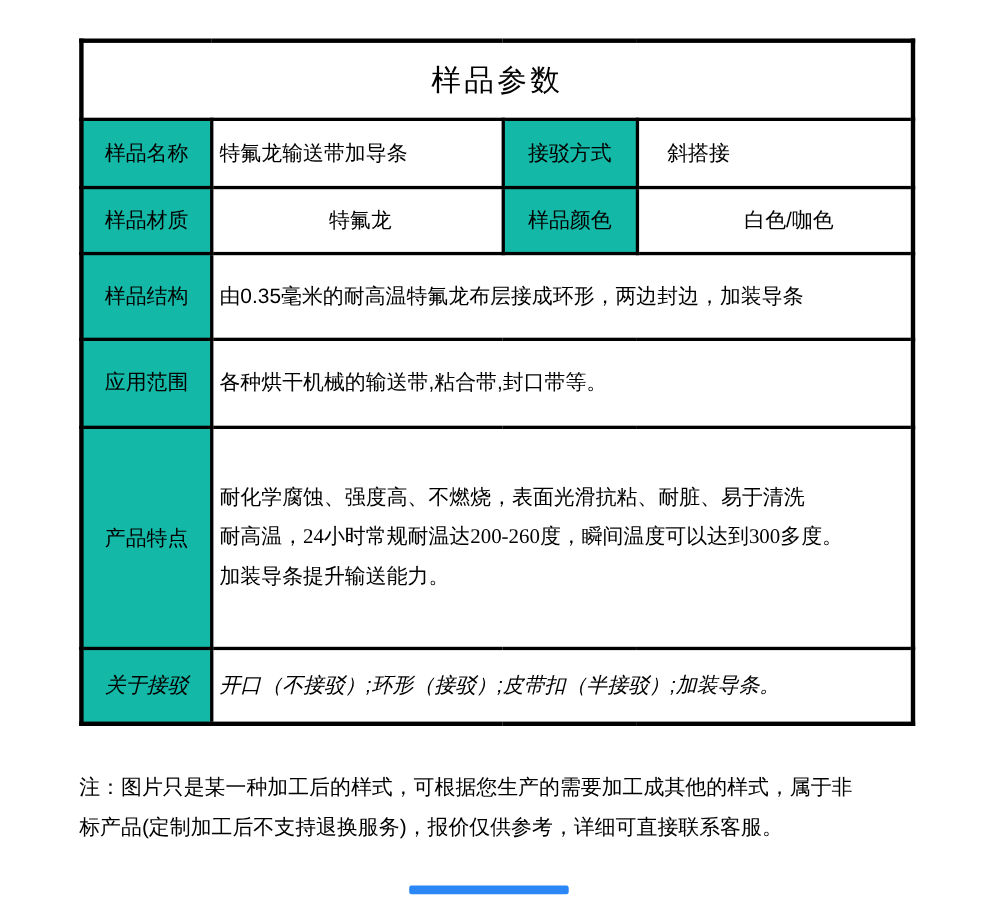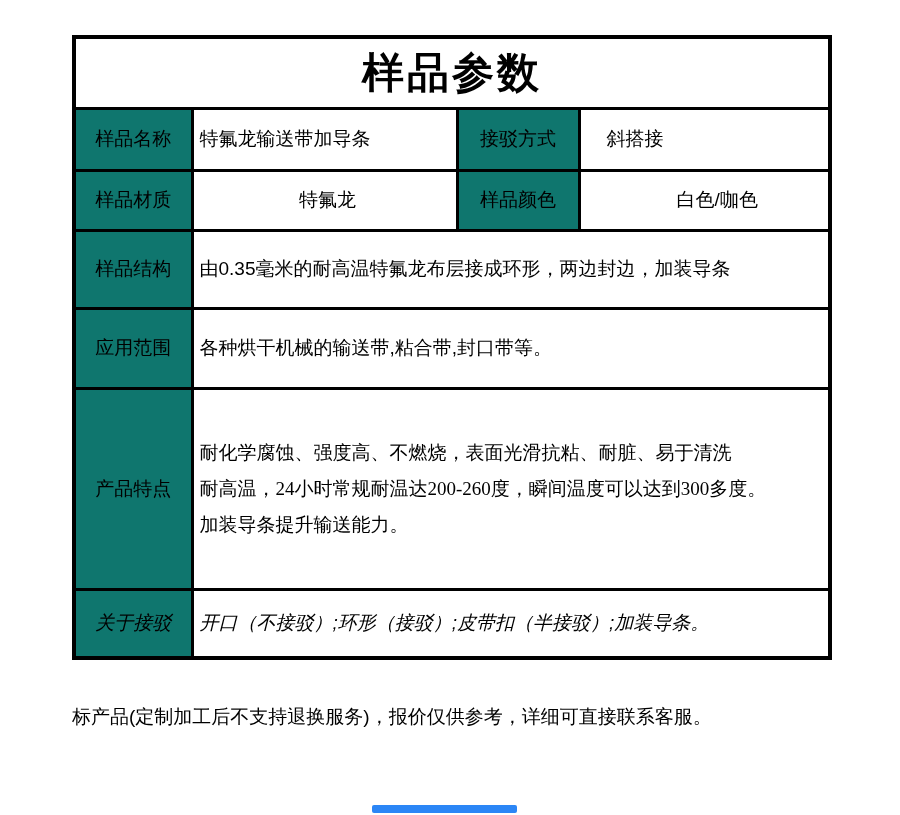--- a/index.html
+++ b/index.html
@@ -9,25 +9,25 @@
     overflow:hidden; color:#000;
     font-family:"Liberation Sans","DejaVu Sans",sans-serif;
   }
   table.spec {
     position:absolute; left:72px; top:35px; width:756px;
     border-collapse:collapse; table-layout:fixed;
     border:4px solid #000;
   }
   table.spec td { border:3px solid #000; vertical-align:middle; }
   .title-cell {
-    height:71px; text-align:center; font-size:42px; font-weight:bold;
+    height:71px; text-align:center; font-size:27px; font-weight:normal;
     letter-spacing:3px;
   }
   .lbl {
-    background:#0f766e; text-align:center; font-size:19px;
+    background:#14b8a6; text-align:center; font-size:19px;
   }
   .val { font-size:19px; padding-left:6px; text-align:left; }
   .val.indent { padding-left:26px; }
   tr.r1 td { height:62px; }
   tr.r2 td { height:60px;text-align:center; }
   tr.r3 td { height:78px; }
   tr.r4 td { height:80px; }
   tr.r5 td { height:201px; }
   tr.r6 td { height:69px;font-style:italic; }
   .features div { line-height:36px;font-family:Liberation Serif, serif; }
@@ -85,18 +85,19 @@
       </td>
     </tr>
     <tr class="r6">
       <td class="lbl">关于接驳</td>
       <td class="val" colspan="3">开口（不接驳）;环形（接驳）;皮带扣（半接驳）;加装导条。</td>
     </tr>
   </tbody>
     </table>
 
   <div class="note">
+    <div>注：图片只是某一种加工后的样式，可根据您生产的需要加工成其他的样式，属于非</div>
     <div>标产品(定制加工后不支持退换服务)，报价仅供参考，详细可直接联系客服。</div>
   </div>
 
   <div class="accent-bar" style="background:#2b86f6"></div>
 
 </div>
 
 </body></html>

